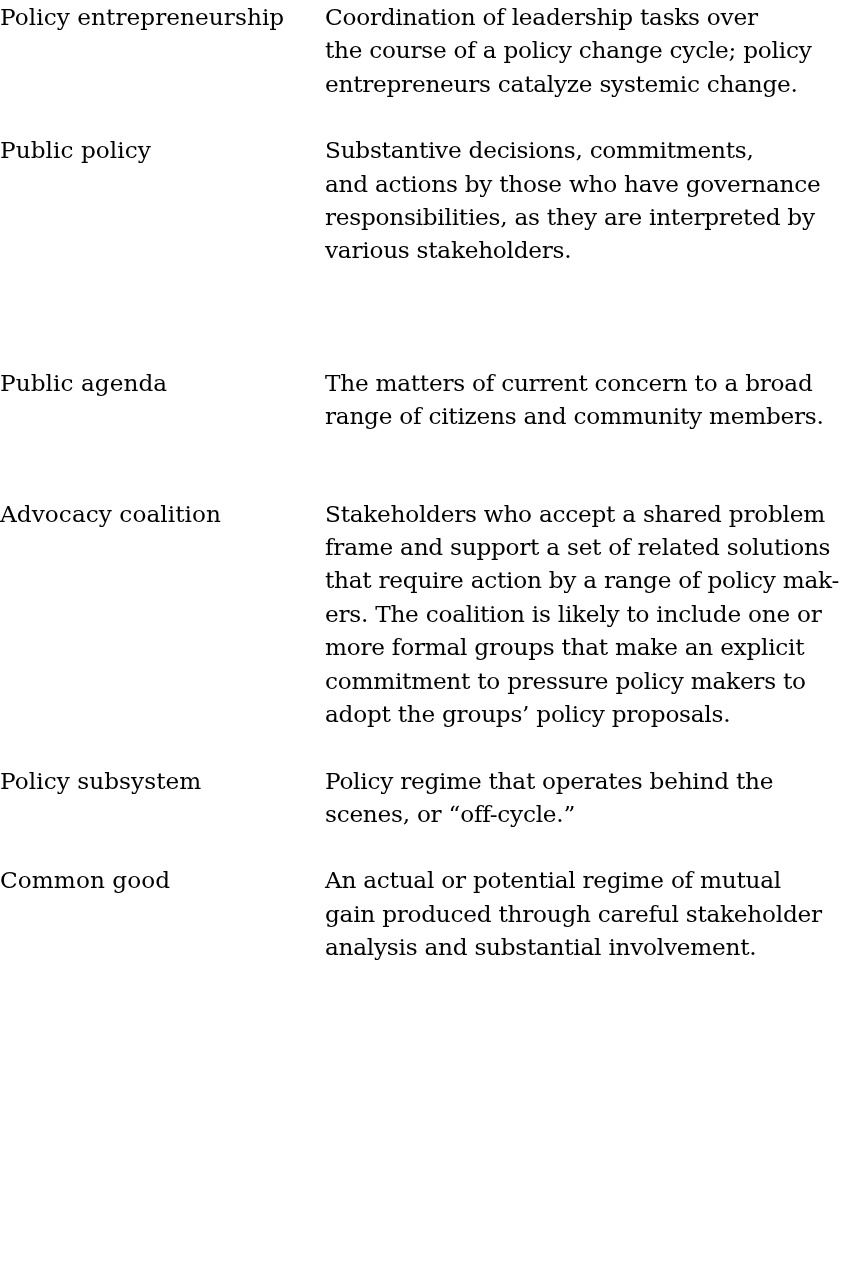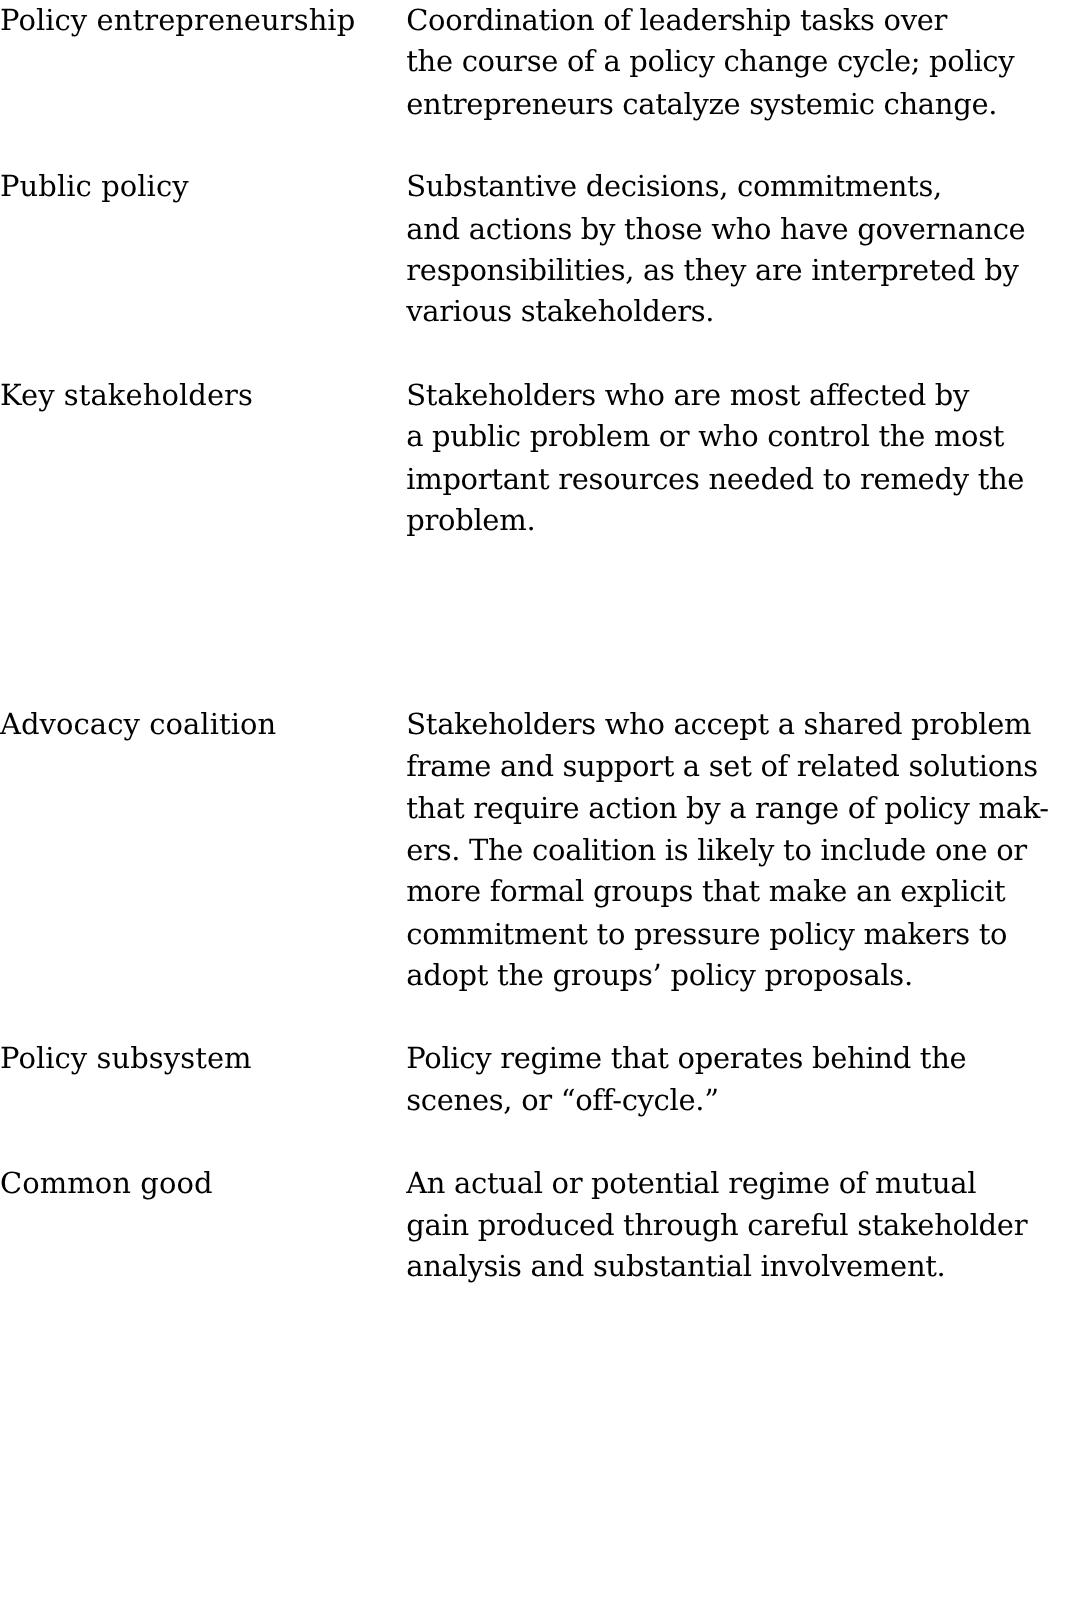--- a/index.html
+++ b/index.html
@@ -97,41 +97,39 @@
 and actions by those who have governance
 responsibilities, as they are interpreted by
 various stakeholders.</div>
       </td>
     </tr>
     <tr class="row-spacer">
         <td></td>
         <td></td>
       </tr>
 
-    <tr class="glossary-row">
-      <td class="term-cell">
-        <div class="term-text">Key stakeholders</div>
-      </td>
-      <td class="definition-cell">
-        <div class="definition-text">Stakeholders who are most affected by
-a public problem or who control the most
-important resources needed to remedy the
-problem.</div>
-      </td>
-    </tr>
     <tr class="row-spacer">
         <td></td>
         <td></td>
       </tr>
 
     <tr class="row-spacer">
         <td></td>
         <td></td>
       </tr>
 
+    <tr class="glossary-row">
+      <td class="term-cell">
+        <div class="term-text">Public agenda</div>
+      </td>
+      <td class="definition-cell">
+        <div class="definition-text">The matters of current concern to a broad
+range of citizens and community members.</div>
+      </td>
+    </tr>
     <tr class="row-spacer tight">
         <td></td>
         <td></td>
       </tr>
 
     <tr class="row-spacer tight">
         <td></td>
         <td></td>
       </tr>
 

